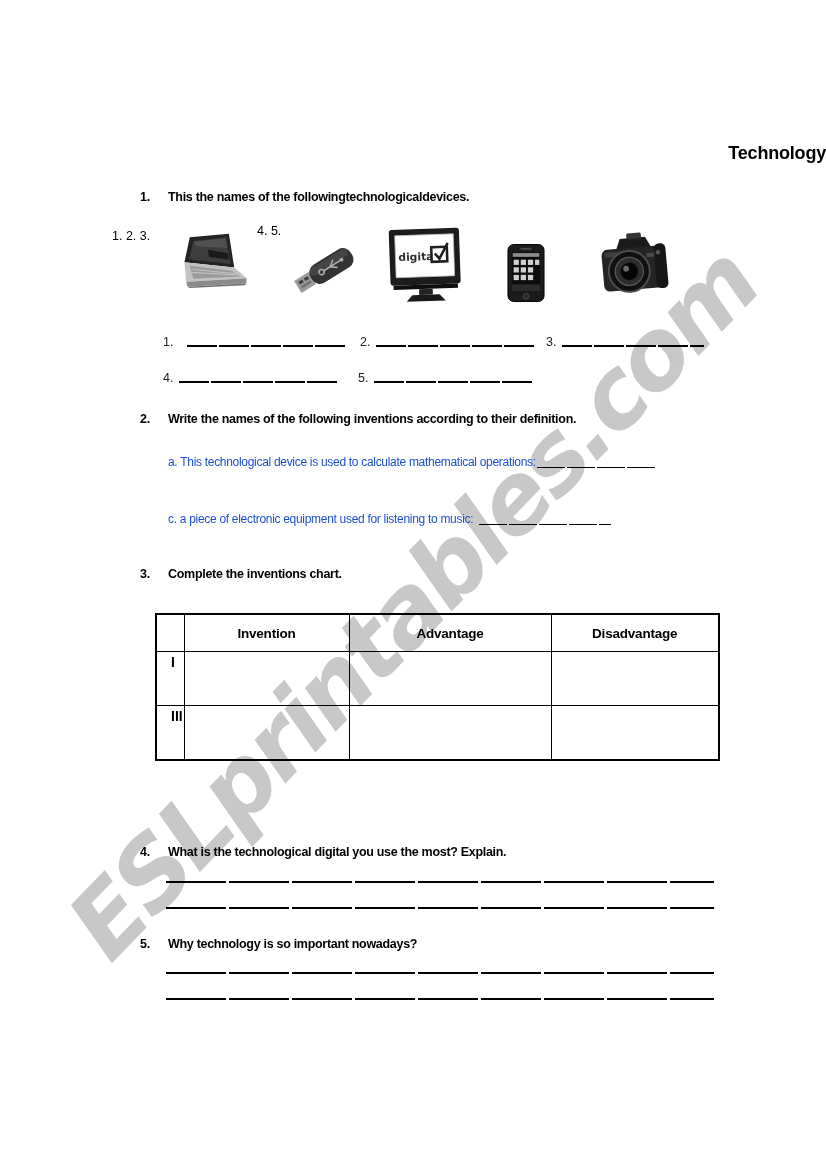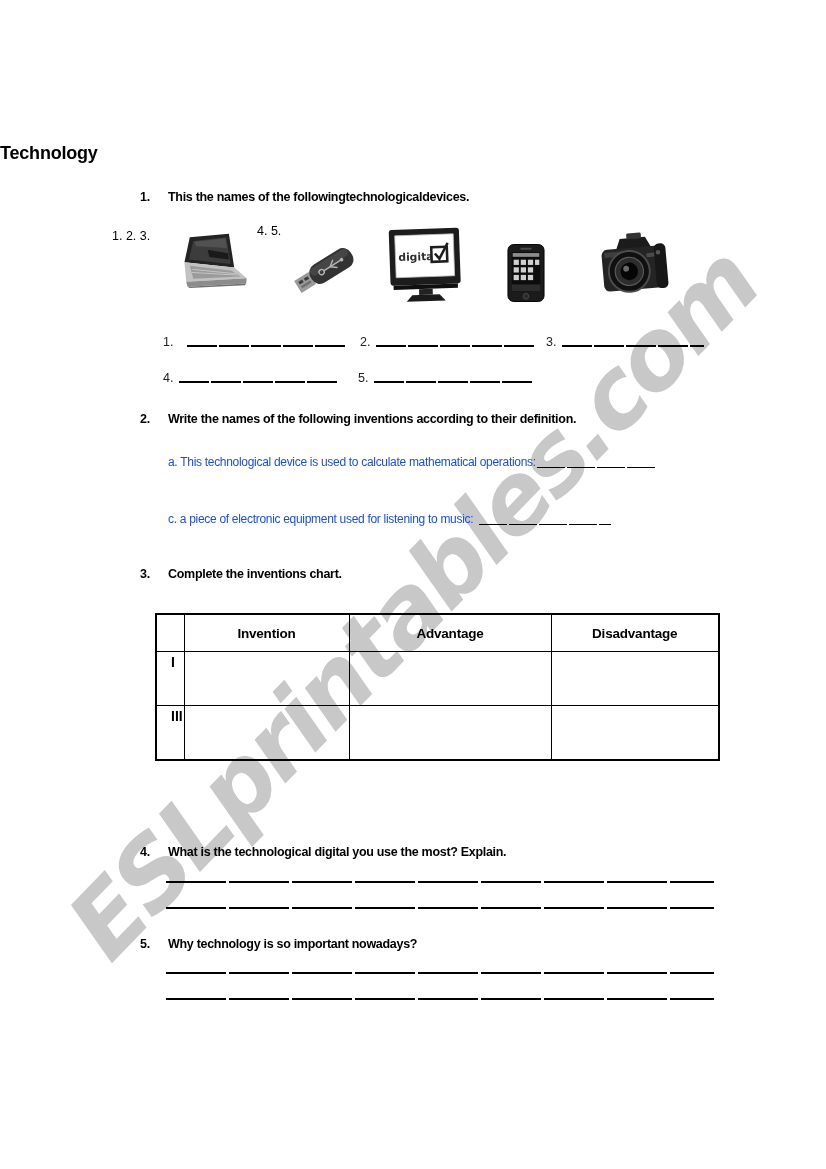--- a/index.html
+++ b/index.html
@@ -15,21 +15,21 @@
     position:absolute; left:-87px; top:556px; width:1000px; z-index:0;
     text-align:center; transform:rotate(-46deg);
     font-family:"DejaVu Sans", sans-serif;
     font-weight:bold; font-style:italic;
     font-size:96px; letter-spacing:-4px; line-height:1;
     color:#c8c8c8; user-select:none; white-space:nowrap;
   }
 
   .title {
     position:absolute; top:143px; left:0; width:100%;
-    text-align:left; font-weight:bold; font-size:18px; letter-spacing:-0.2px;
+    text-align:right; font-weight:bold; font-size:18px; letter-spacing:-0.2px;
   }
 
   .qrow { position:absolute; left:140px; display:flex; font-weight:bold;
           font-size:12.5px; letter-spacing:-0.3px; white-space:nowrap; }
   .qnum { width:28px; flex:0 0 28px; }
 
   .grouplabel { position:absolute; font-weight:normal; font-size:12.5px; white-space:nowrap; }
 
   .icon { position:absolute; }
 

